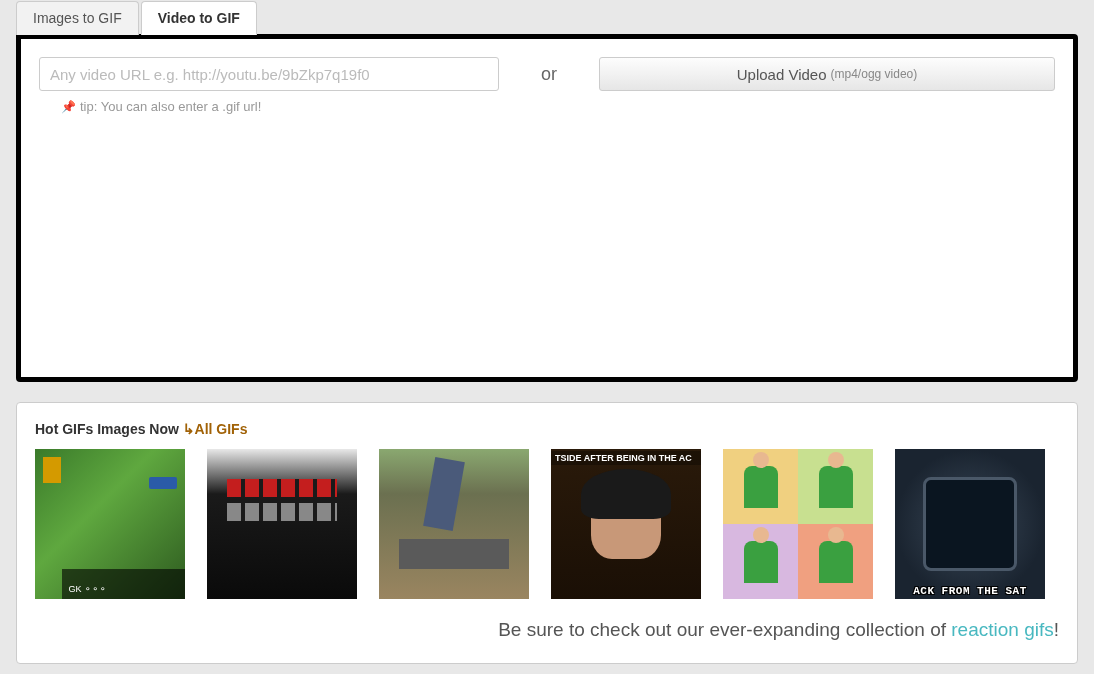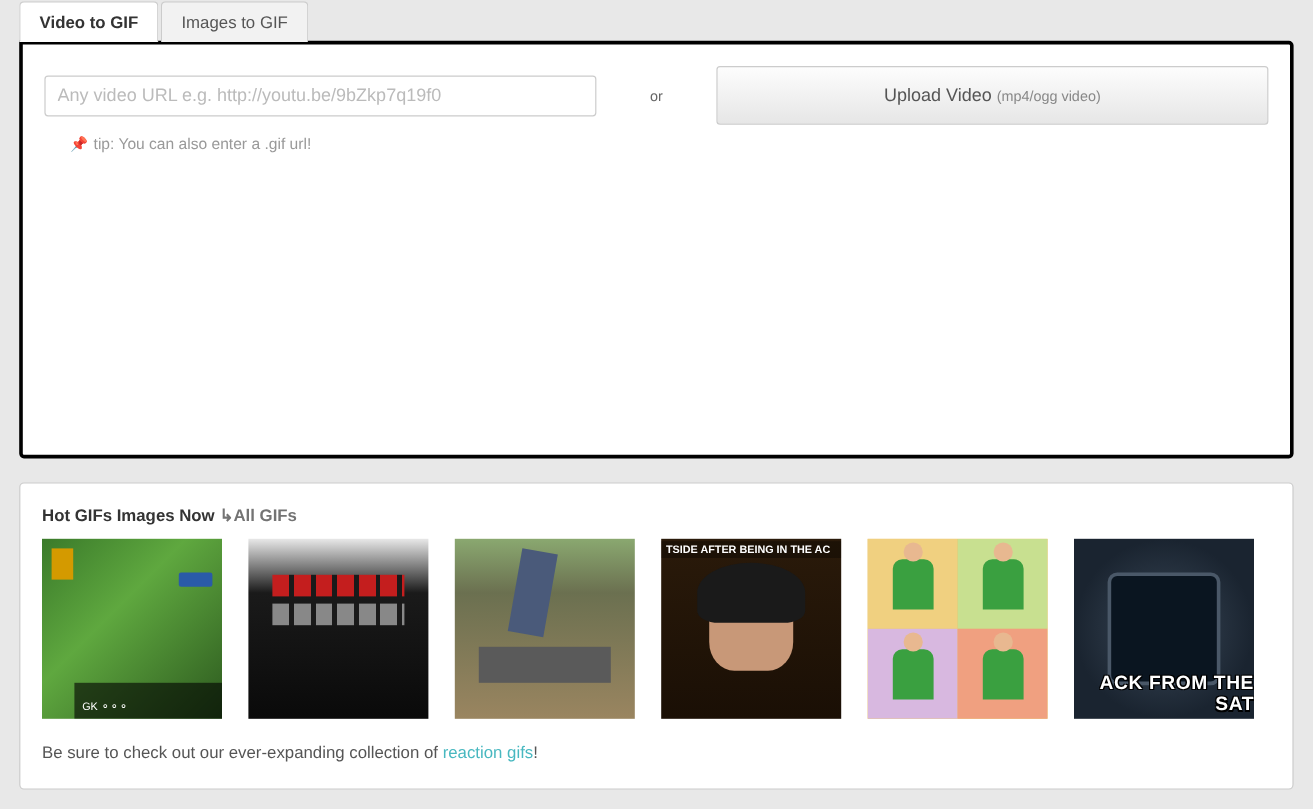--- a/index.html
+++ b/index.html
@@ -36,21 +36,21 @@
       margin-right: 2px;
     }
     .tab.active {
       background: #fff;
       color: #333;
       font-weight: bold;
       border-bottom: 1px solid #fff;
     }
     .panel {
       background: #fff;
-      border: 3px solid #000000;
+      border: 5px solid #000000;
       border-radius: 0 4px 4px 4px;
       padding: 18px;
       min-height: 348px;
       position: relative;
       z-index: 1;
     }
     .input-row {
       display: flex;
       align-items: center;
       gap: 0;
@@ -63,26 +63,26 @@
       padding: 0 10px;
       font-size: 15px;
       color: #555;
     }
     .url-input::placeholder {
       color: #bbb;
     }
     .or-text {
       flex: 0 0 100px;
       text-align: center;
-      font-size: 12px;
+      font-size: 18px;
       color: #666;
     }
     .upload-btn {
       flex: 1;
-      height: 49px;
+      height: 34px;
       background: linear-gradient(#fdfdfd, #e6e6e6);
       border: 1px solid #ccc;
       border-radius: 3px;
       font-size: 15px;
       color: #555;
       cursor: pointer;
       display: flex;
       align-items: center;
       justify-content: center;
     }
@@ -113,21 +113,21 @@
       margin-top: 20px;
       padding: 18px 18px 22px 18px;
     }
     .hot-header {
       font-size: 14px;
       font-weight: bold;
       color: #333;
       margin-bottom: 12px;
     }
     .all-link {
-      color: #737373;
+      color: #a16207;
       font-weight: bold;
       font-size: 14px;
       text-decoration: none;
       cursor: pointer;
     }
     .thumbs {
       display: flex;
       gap: 22px;
       margin-bottom: 20px;
     }
@@ -156,40 +156,40 @@
     .t5 { background:#e8c068; display:flex; flex-wrap:wrap; }
     .t5 .q { width:50%; height:50%; display:flex; align-items:center; justify-content:center; }
     .t5 .q1 { background:#f0d080; }
     .t5 .q2 { background:#c8e090; }
     .t5 .q3 { background:#d8b8e0; }
     .t5 .q4 { background:#f0a080; }
     .t5 .person { width:34px; height:42px; background:#3aa040; border-radius:8px 8px 0 0; position:relative; }
     .t5 .person::before { content:""; position:absolute; top:-14px; left:9px; width:16px; height:16px; background:#e8b890; border-radius:50%; }
     .t6 { background: radial-gradient(ellipse at center, #3a4858 0%, #1a2430 70%); position:relative; }
     .t6::before { content:""; position:absolute; top:28px; left:28px; right:28px; bottom:28px; background:#0a1520; border-radius:8px; border:3px solid #4a5868; }
-    .t6 .caption { position:absolute; bottom:2px; left:0; right:0; font-size:16px; font-weight:900; color:#fff; text-align:right; font-family: Liberation Sans, sans-serif; text-shadow: 1px 1px 0 #000, -1px -1px 0 #000, 1px -1px 0 #000, -1px 1px 0 #000; letter-spacing:0.5px; }
+    .t6 .caption { position:absolute; bottom:2px; left:0; right:0; font-size:11px; font-weight:900; color:#fff; text-align:center; font-family: Liberation Mono, monospace; text-shadow: 1px 1px 0 #000, -1px -1px 0 #000, 1px -1px 0 #000, -1px 1px 0 #000; letter-spacing:0.5px; }
     .footer-line {
-      text-align: left;
-      font-size: 14px;
+      text-align: right;
+      font-size: 19px;
       color: #555;
     }
     .footer-link {
       color: #48b8c0;
       text-decoration: none;
       cursor: pointer;
     }
   </style>
 </head>
 <body>
 
 <div class="container">
 
   <div class="tab-bar">
+    <div class="tab">Images to GIF</div>
     <div class="tab active">Video to GIF</div>
-    <div class="tab">Images to GIF</div>
   </div>
 
   <div class="panel">
     <div class="input-row">
       <input type="text" class="url-input" placeholder="Any video URL e.g. http://youtu.be/9bZkp7q19f0" style="">
       <div class="or-text">or</div>
       <button class="upload-btn">
         <span>Upload Video</span>
         <span class="upload-hint">(mp4/ogg video)</span>
       </button>

